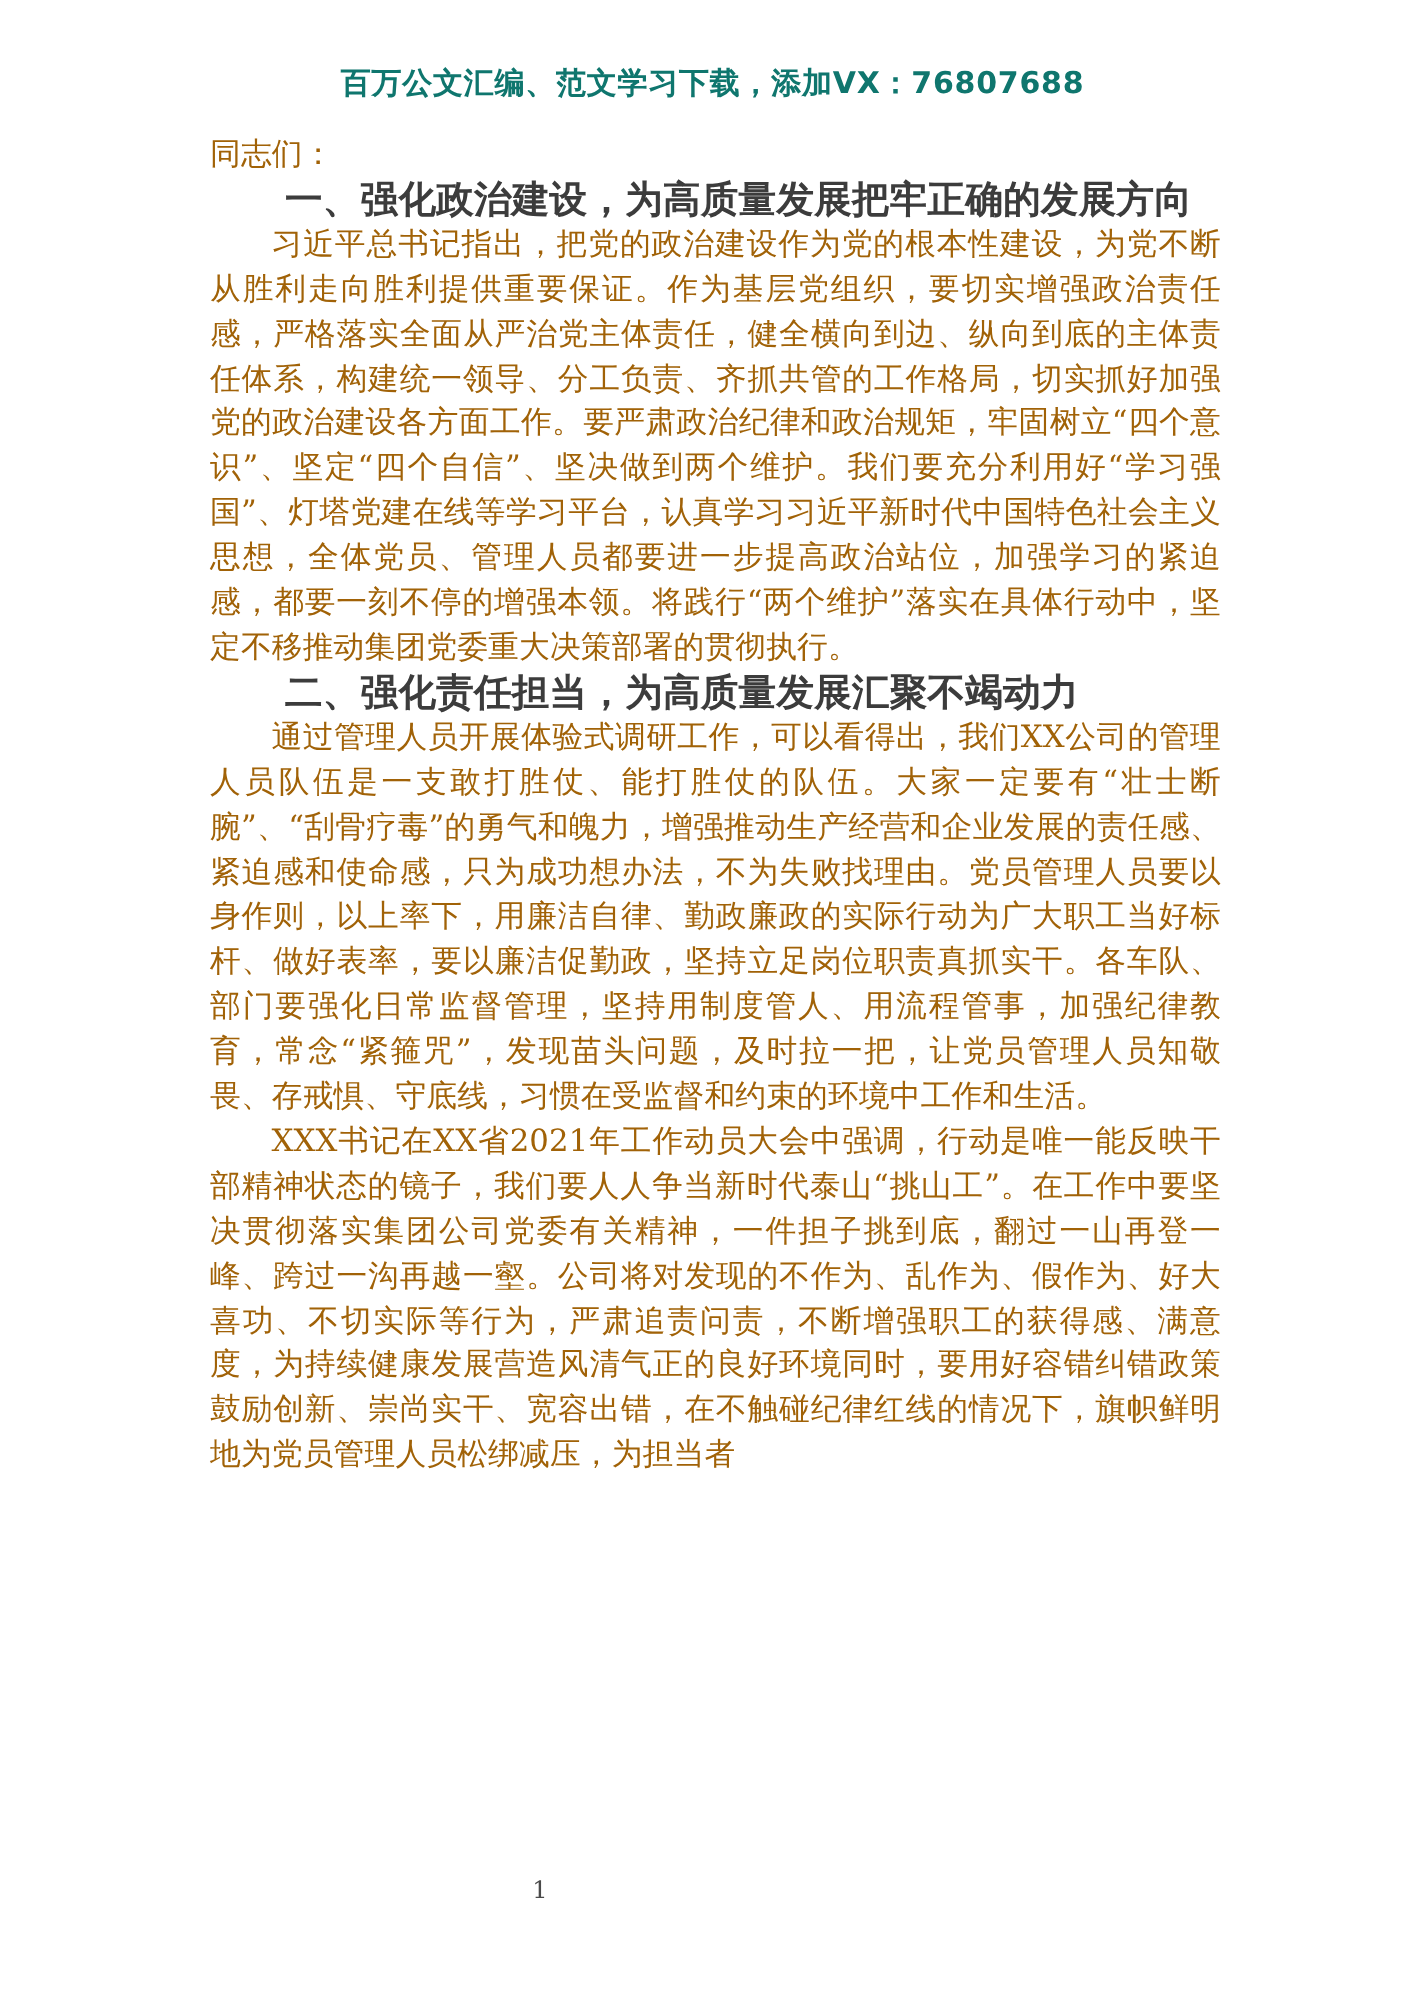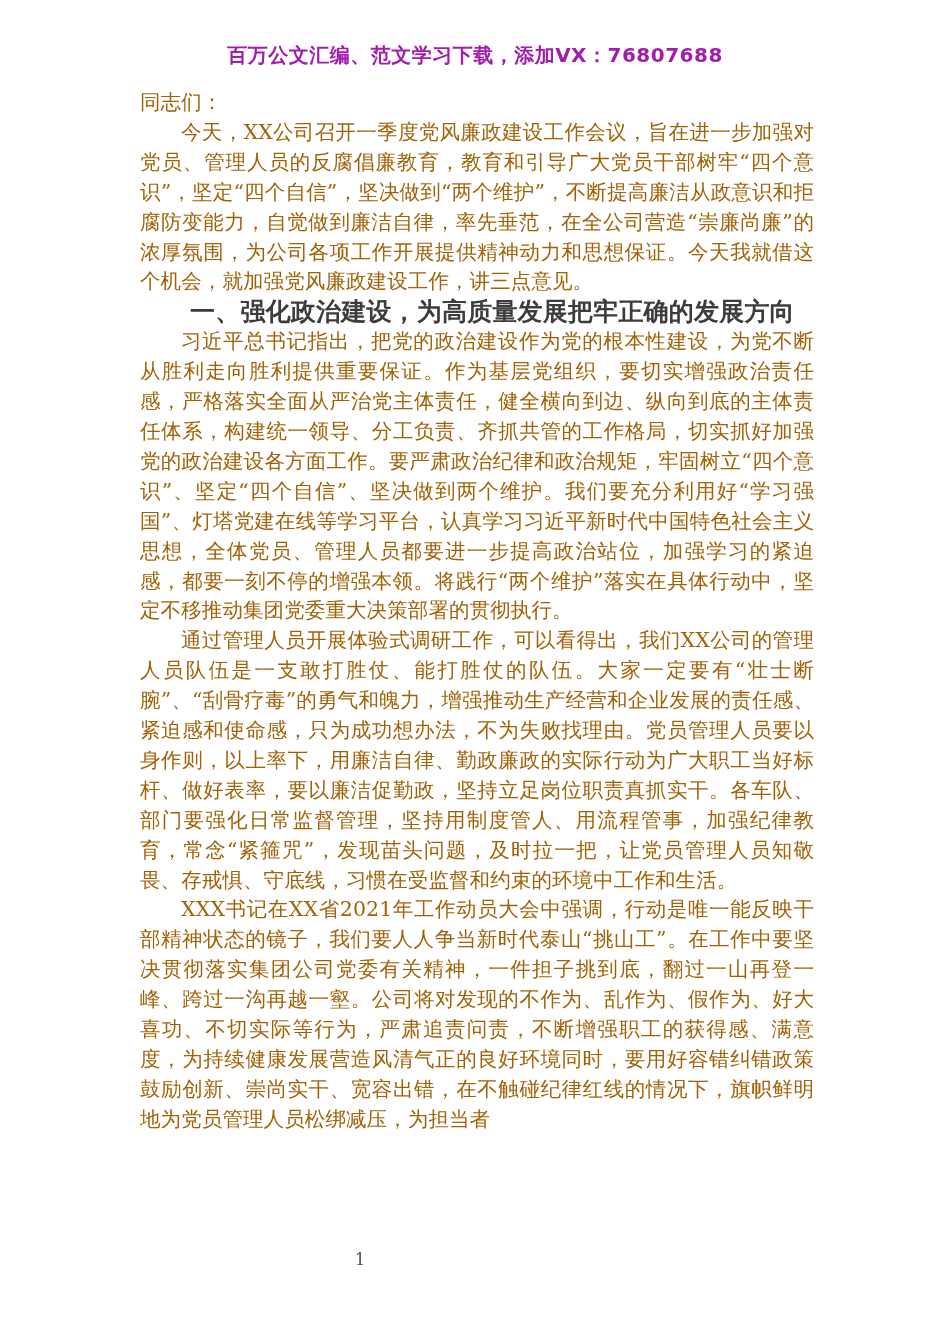--- a/index.html
+++ b/index.html
@@ -29,21 +29,21 @@
   .promo-banner {
     position: absolute;
     left: 0;
     top: 42px;
     width: 950px;
     text-align: center;
     font-family: "DejaVu Sans", "Liberation Sans", sans-serif;
     font-size: 20px;
     font-weight: 700;
     letter-spacing: 0.5px;
-    color: #a21caf;
+    color: #0f766e;
     white-space: nowrap;
     line-height: 26px;
   }
 
   
   .doc-body {
     position: absolute;
     left: 140px;
     top: 88px;
     width: 674px;
@@ -94,23 +94,23 @@
 </head>
 <body>
 
 <div class="page">
 
   <div class="promo-banner">百万公文汇编、范文学习下载，添加VX：76807688</div>
 
   <div class="doc-body">
     <p class="para">同志们：</p>
     <div id="blocks-container">
-        <p class="para indent">今天，XX公司召开一季度党风廉政建设工作会议，旨在进一步加强对党员、管理人员的反腐倡廉教育，教育和引导广大党员干部树牢“四个意识”，坚定“四个自信”，坚决做到“两个维护”，不断提高廉洁从政意识和拒腐防变能力，自觉做到廉洁自律，率先垂范，在全公司营造“崇廉尚廉”的浓厚氛围，为公司各项工作开展提供精神动力和思想保证。今天我就借这个机会，就加强党风廉政建设工作，讲三点意见。</p>
         <p class="heading">一、强化政治建设，为高质量发展把牢正确的发展方向</p>
         <p class="para indent">习近平总书记指出，把党的政治建设作为党的根本性建设，为党不断从胜利走向胜利提供重要保证。作为基层党组织，要切实增强政治责任感，严格落实全面从严治党主体责任，健全横向到边、纵向到底的主体责任体系，构建统一领导、分工负责、齐抓共管的工作格局，切实抓好加强党的政治建设各方面工作。要严肃政治纪律和政治规矩，牢固树立“四个意识”、坚定“四个自信”、坚决做到两个维护。我们要充分利用好“学习强国”、灯塔党建在线等学习平台，认真学习习近平新时代中国特色社会主义思想，全体党员、管理人员都要进一步提高政治站位，加强学习的紧迫感，都要一刻不停的增强本领。将践行“两个维护”落实在具体行动中，坚定不移推动集团党委重大决策部署的贯彻执行。</p>
+        <p class="heading">二、强化责任担当，为高质量发展汇聚不竭动力</p>
         <p class="para indent">通过管理人员开展体验式调研工作，可以看得出，我们XX公司的管理人员队伍是一支敢打胜仗、能打胜仗的队伍。大家一定要有“壮士断腕”、“刮骨疗毒”的勇气和魄力，增强推动生产经营和企业发展的责任感、紧迫感和使命感，只为成功想办法，不为失败找理由。党员管理人员要以身作则，以上率下，用廉洁自律、勤政廉政的实际行动为广大职工当好标杆、做好表率，要以廉洁促勤政，坚持立足岗位职责真抓实干。各车队、部门要强化日常监督管理，坚持用制度管人、用流程管事，加强纪律教育，常念“紧箍咒”，发现苗头问题，及时拉一把，让党员管理人员知敬畏、存戒惧、守底线，习惯在受监督和约束的环境中工作和生活。</p>
         <p class="para indent">XXX书记在XX省2021年工作动员大会中强调，行动是唯一能反映干部精神状态的镜子，我们要人人争当新时代泰山“挑山工”。在工作中要坚决贯彻落实集团公司党委有关精神，一件担子挑到底，翻过一山再登一峰、跨过一沟再越一壑。公司将对发现的不作为、乱作为、假作为、好大喜功、不切实际等行为，严肃追责问责，不断增强职工的获得感、满意度，为持续健康发展营造风清气正的良好环境同时，要用好容错纠错政策鼓励创新、崇尚实干、宽容出错，在不触碰纪律红线的情况下，旗帜鲜明地为党员管理人员松绑减压，为担当者</p>
       </div>
   </div>
 
   <div class="page-number">1</div>
 
 </div>
 
 </body></html>

